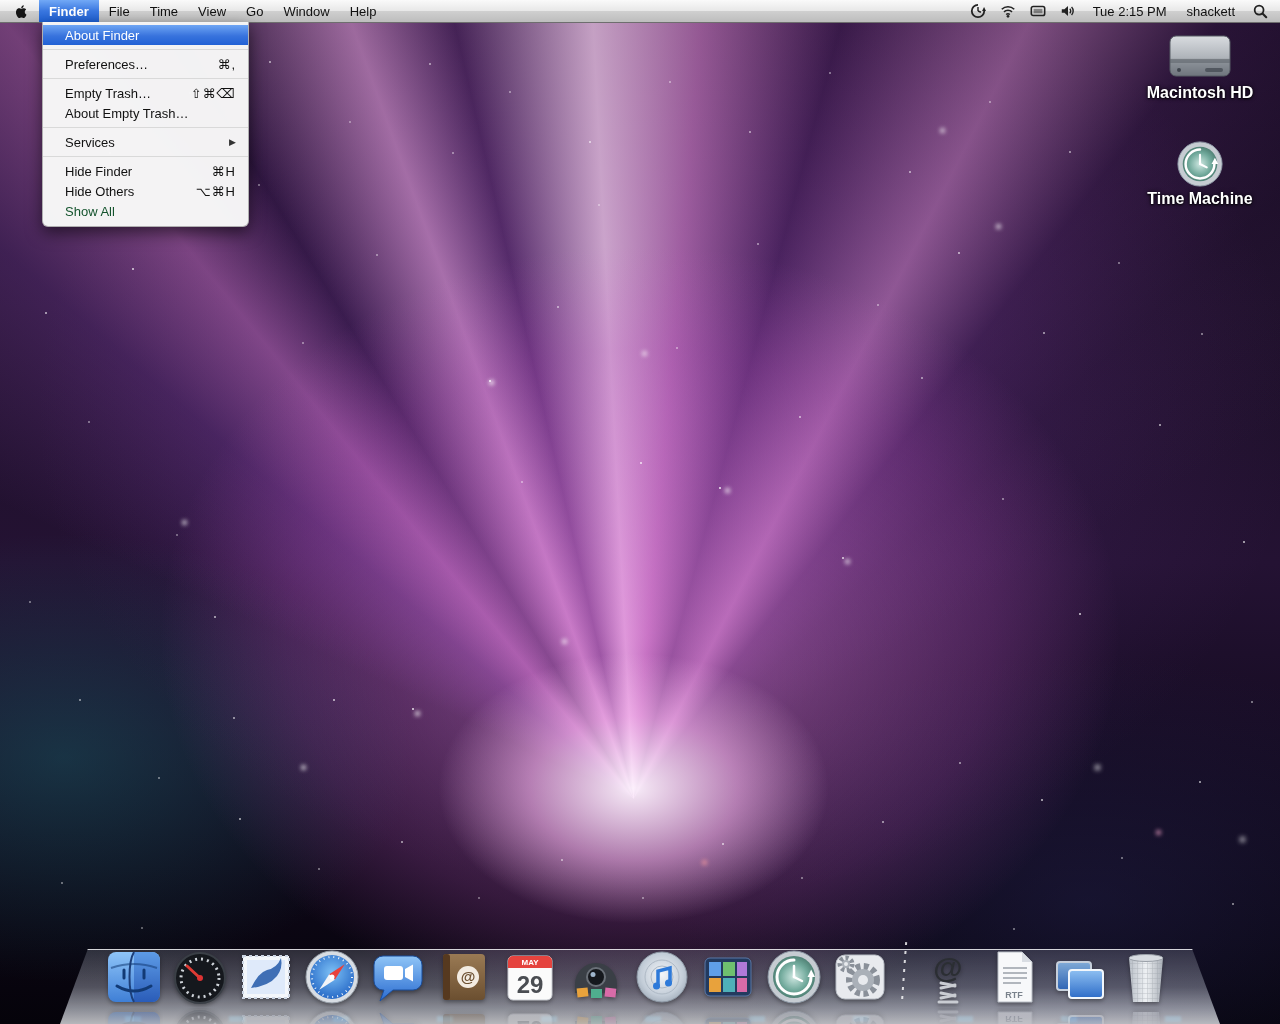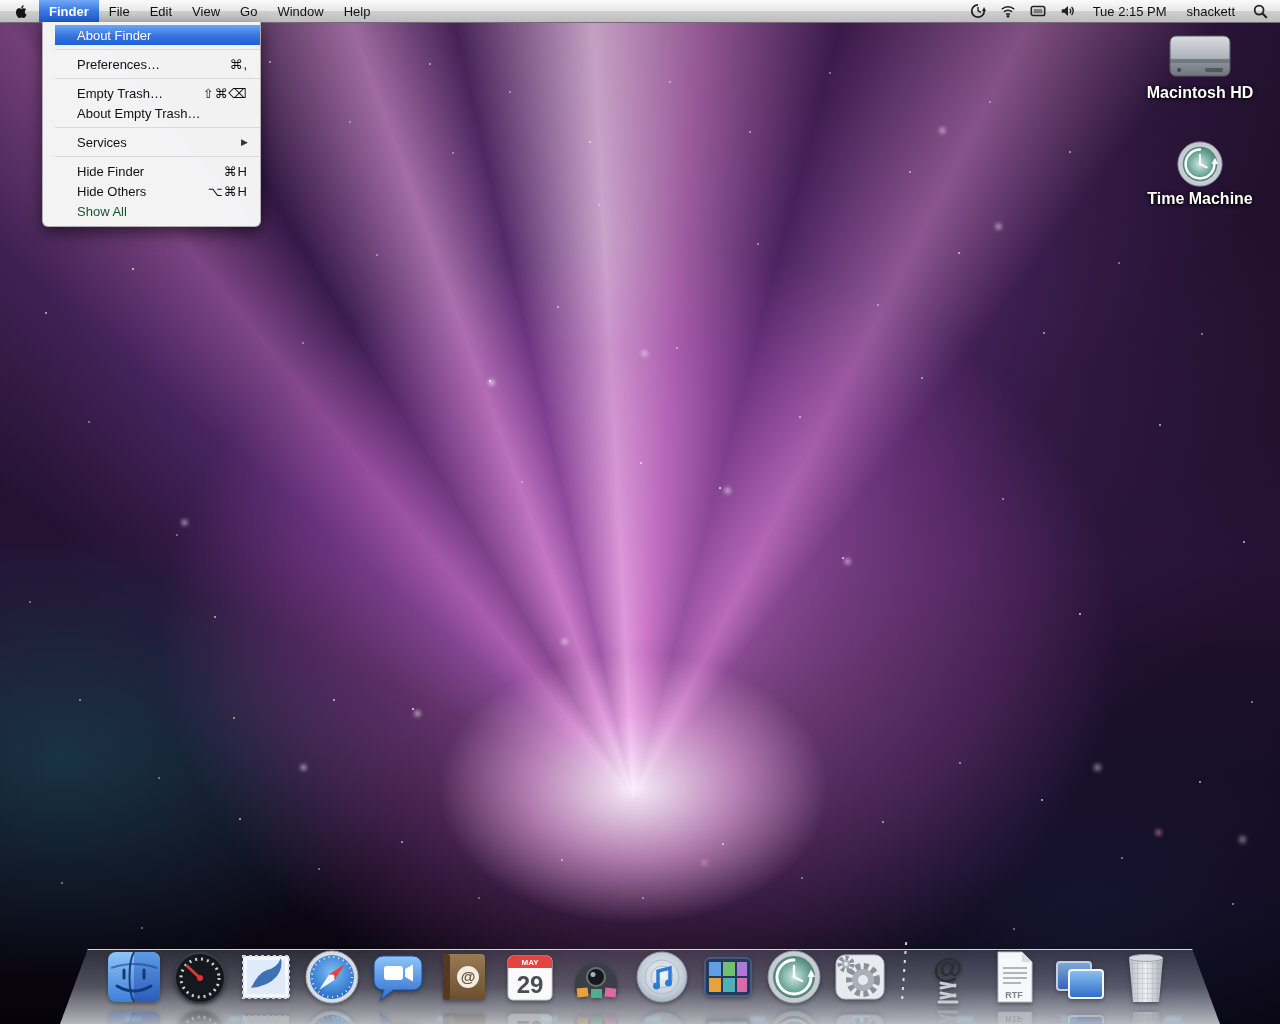--- a/index.html
+++ b/index.html
@@ -84,21 +84,21 @@
   .mb-status{display:flex;align-items:center;padding:0 7px;}
   .mb-status svg{display:block;}
 
   
   .dropdown{
     position:absolute;top:22px;left:42px;width:205px;z-index:60;
     background:rgba(247,247,247,.98);
     border:1px solid rgba(120,120,120,.55);border-top:none;
     border-radius:0 0 6px 6px;
     box-shadow:0 6px 16px rgba(0,0,0,.55);
-    padding:3px 0 5px 12px;font-size:13px;color:#111;
+    padding:3px 0 5px 0;font-size:13px;color:#111;
   }
   .dd-item{display:flex;align-items:center;height:20px;padding:0 12px 0 22px;}
   .dd-item .dd-shortcut{margin-left:auto;letter-spacing:1px;}
   .dd-item.selected{background:linear-gradient(180deg,#6ea5f4 0%,#3873dd 55%,#2161d5 100%);color:#fff;}
   .dd-item.disabled{color:#14532d;}
   .dd-sep{height:1px;background:#d9d9d9;margin:4px 0;}
   .dd-arrow{margin-left:auto;font-size:9px;color:#333;}
 
   
   .desktop-icon{position:absolute;right:20px;width:120px;text-align:center;z-index:10;cursor:default;}
@@ -150,21 +150,21 @@
         <svg viewBox="0 0 15 17" width="13" height="15">
             <g fill="#151515">
               <path d="M12.4 9.1c0-1.9 1.55-2.8 1.62-2.85-.88-1.29-2.25-1.47-2.73-1.49-1.16-.12-2.27.69-2.86.69-.59 0-1.5-.67-2.46-.65-1.27.02-2.44.74-3.09 1.88-1.32 2.29-.34 5.67.95 7.53.63.91 1.38 1.93 2.36 1.89.95-.04 1.31-.61 2.45-.61 1.14 0 1.47.61 2.47.59 1.02-.02 1.66-.92 2.28-1.83.72-1.05 1-2.08 1.02-2.13-.02-.01-1.97-.76-2.01-3.02z"></path>
               <path d="M10.5 3.6c.52-.63.88-1.51.78-2.39-.75.03-1.66.5-2.2 1.13-.48.56-.91 1.46-.79 2.31.83.06 1.69-.42 2.21-1.05z"></path>
             </g>
           </svg>
       </span>
     </div>
     <div class="mb-item active bold">Finder</div>
     <div class="mb-item">File</div>
-    <div class="mb-item">Edit</div>
+    <div class="mb-item">Time</div>
     <div class="mb-item">View</div>
     <div class="mb-item">Go</div>
     <div class="mb-item">Window</div>
     <div class="mb-item">Help</div>
   </div>
   <div class="mb-right">
     <div class="mb-status">
       <svg viewBox="0 0 18 18" width="16" height="16">
           <path d="M9 2 a7 7 0 1 0 7 7" fill="none" stroke="#222" stroke-width="2"></path>
           <polygon points="13.6,9 18,9 15.8,4.4" fill="#222"></polygon>

